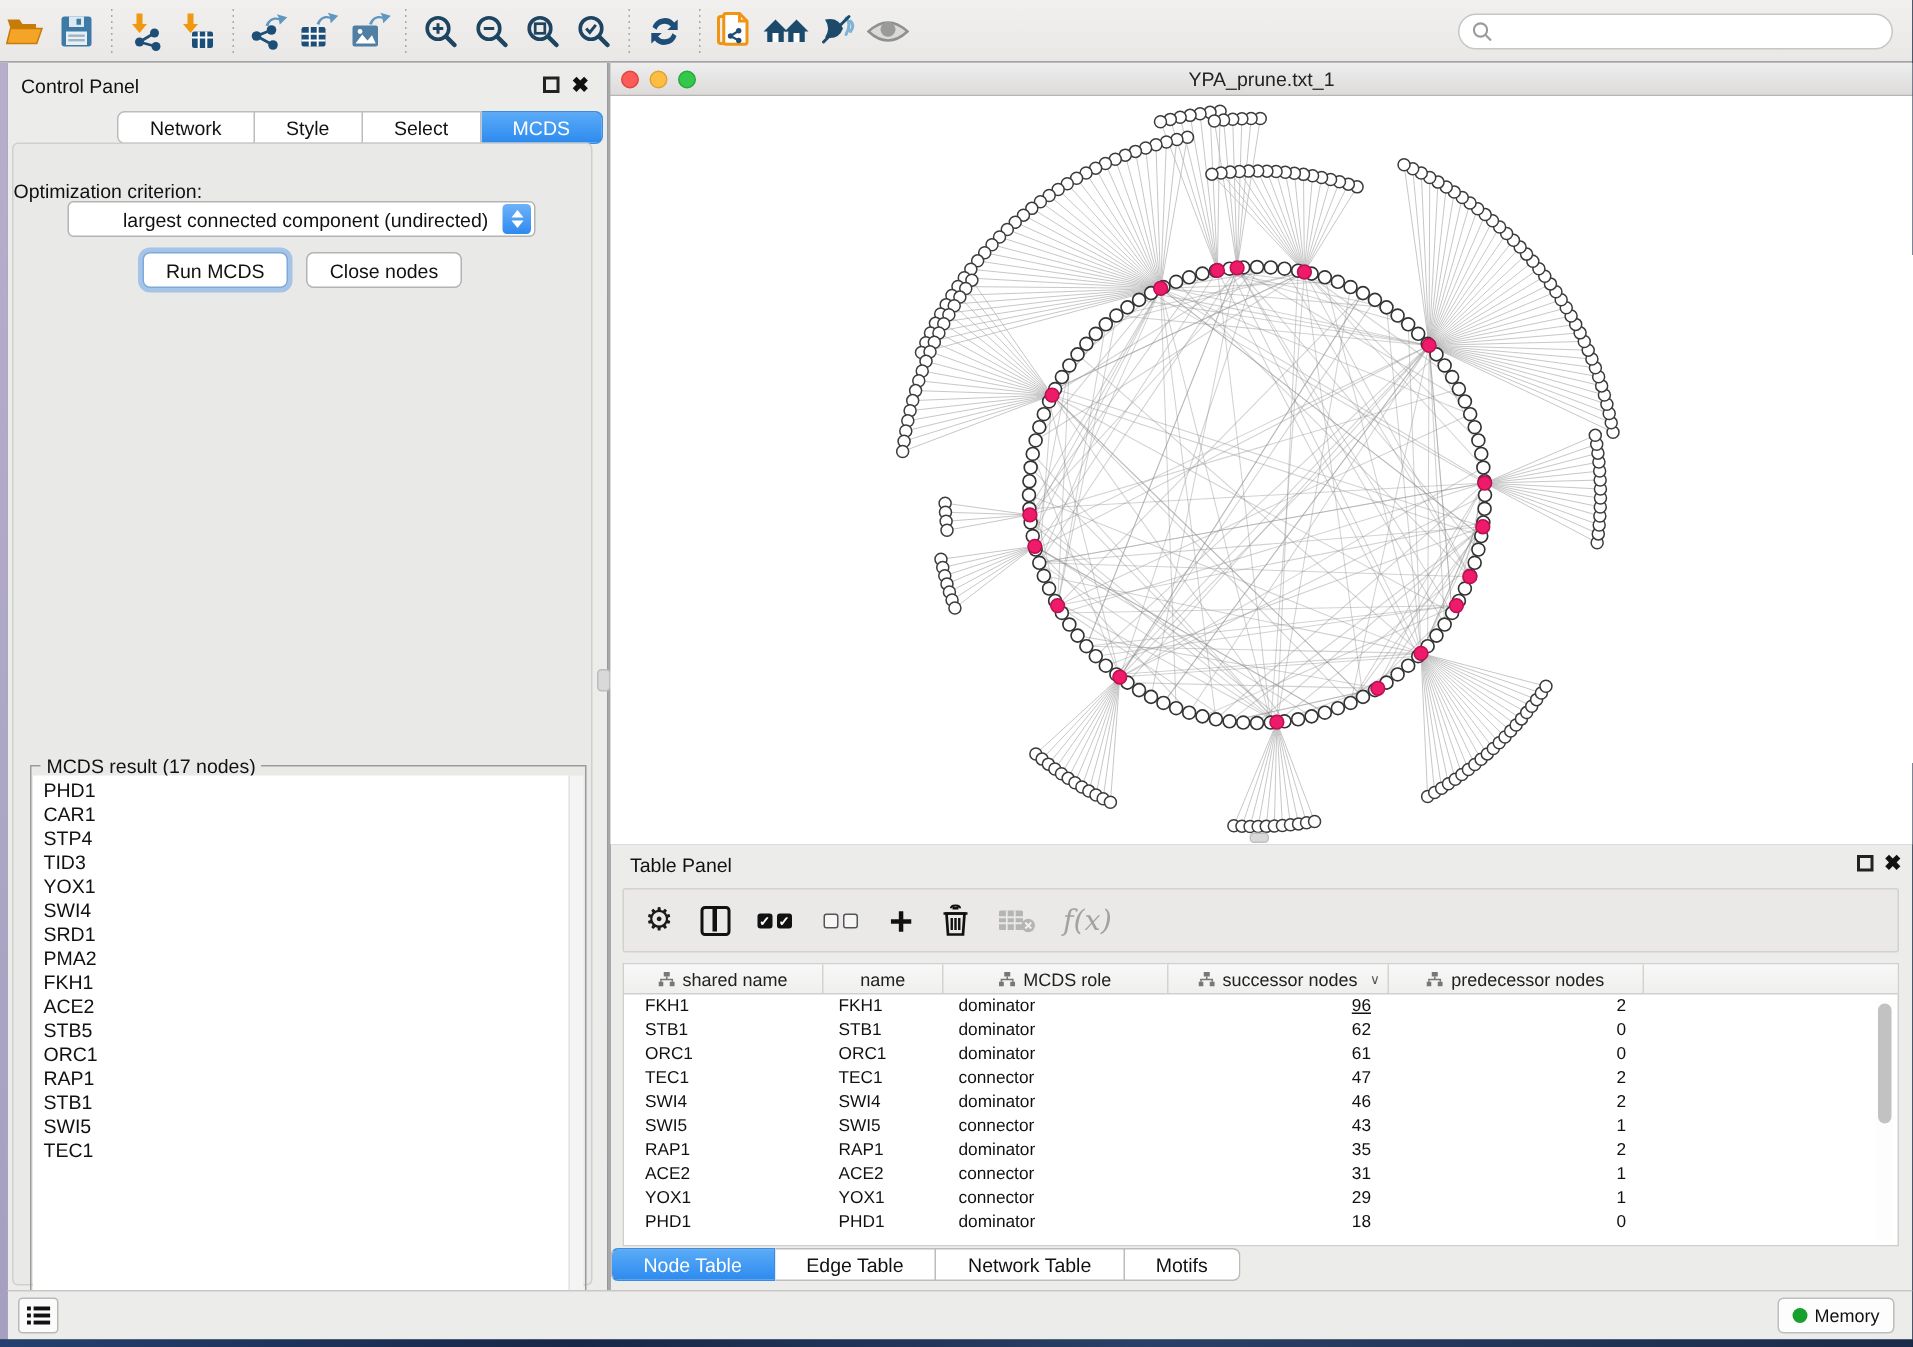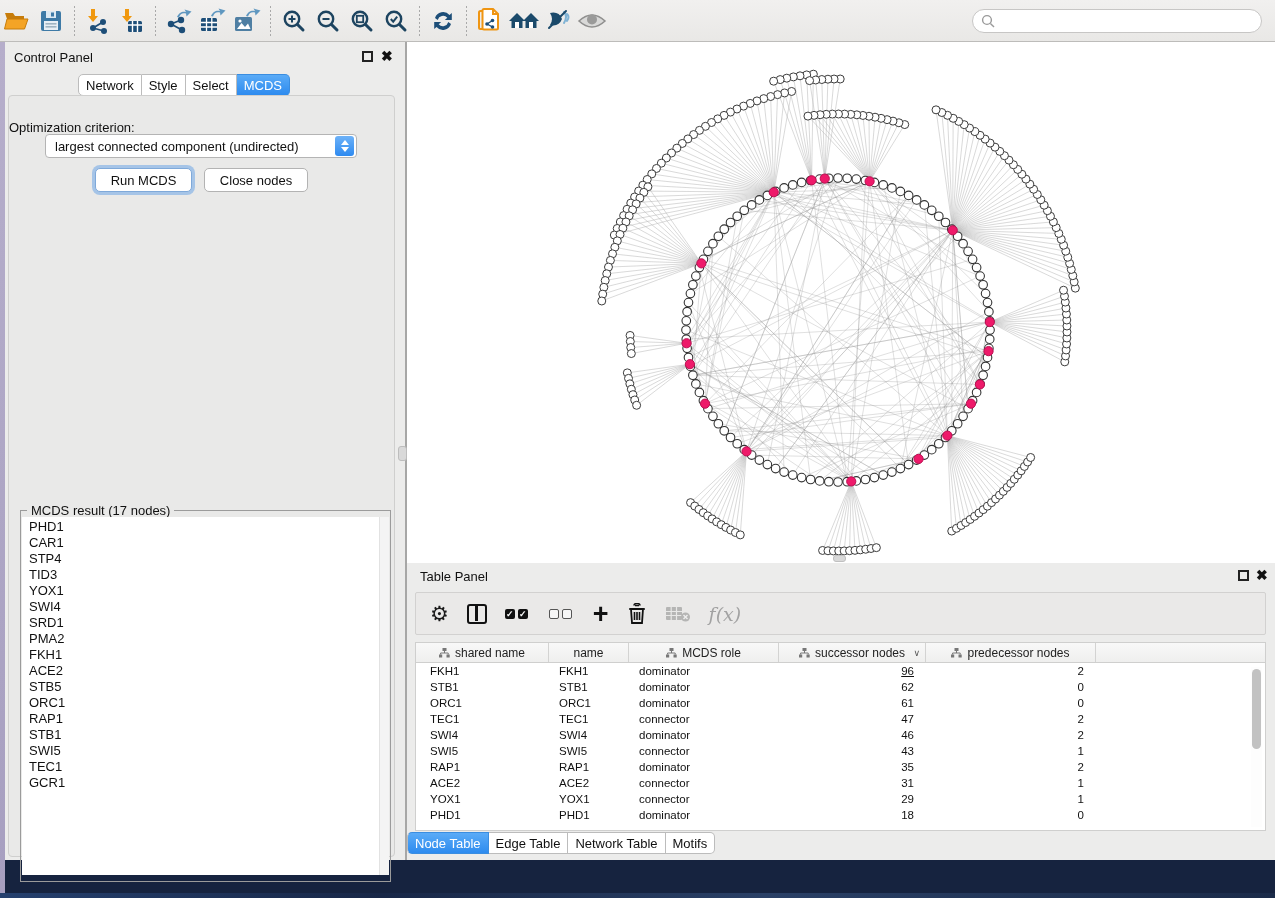--- a/index.html
+++ b/index.html
@@ -24,30 +24,30 @@
   #left-strip { left:0; top:42px; width:5px; height:851px; background:linear-gradient(#b6aecb,#a79fc0); }
   #bottom-strip { left:0; top:893px; width:1275px; height:5px;
                   background:linear-gradient(90deg,#25406e,#182747 30%,#2a4066 60%,#1b2b49); }
 
   
   #control-panel { left:5px; top:42px; width:400px; height:818px; background:#ececeb; }
   #cp-title { position:absolute; left:9px; top:8px; font-size:13px; color:#111; }
   .panel-float-icon { width:11px; height:11px; border:2px solid #222; display:inline-block; }
   .panel-close-icon { font-size:14px; font-weight:bold; color:#111; line-height:11px; }
   #cp-tabs { position:absolute; left:73px; top:32px; display:flex; }
-  .seg { height:22px; padding:0 7px; background:#fff; border:1px solid #bcbcbc; border-left:none;
+  .seg { height:22px; padding:0 21px; background:#fff; border:1px solid #bcbcbc; border-left:none;
          font-size:13px; color:#111; display:flex; align-items:center; }
   .seg:first-child { border-left:1px solid #bcbcbc; border-radius:5px 0 0 5px; }
   .seg:last-child { border-radius:0 5px 5px 0; }
   .seg-active { background:linear-gradient(#5aabf7,#2d8bef); color:#fff; border-color:#3a8de0; }
   #cp-box { position:absolute; left:3px; top:53px; width:387px; height:762px;
             background:#e9e9e8; border:1px solid #cfcfce; border-radius:4px; }
   #opt-label { position:absolute; left:0; top:24px; width:100%; text-align:left; font-size:13px; color:#111; }
   #criterion { position:absolute; left:36px; top:38px; width:312px; height:24px; background:#fff;
-               border:1px solid #b4b4b4; border-radius:4px; display:flex; align-items:center; }
+               border:1px solid #b4b4b4; border-radius:4px; display:flex; align-items:center;padding-left:27px; }
   #criterion .val { flex:1; font-size:13px; padding-left:9px; color:#111; white-space:nowrap; }
   #criterion .stepper { width:19px; height:20px; margin-right:2px; border-radius:3px;
                background:linear-gradient(#6db2f8,#2e8af0); display:flex; flex-direction:column;
                align-items:center; justify-content:center; gap:2px; }
   .tri-up { width:0; height:0; border-left:4px solid transparent; border-right:4px solid transparent; border-bottom:5px solid #fff; }
   .tri-down { width:0; height:0; border-left:4px solid transparent; border-right:4px solid transparent; border-top:5px solid #fff; }
   .mac-btn { position:absolute; top:72px; height:24px; background:#fff; border:1px solid #b3b3b3;
              border-radius:5px; font-size:13px; color:#111; display:flex; align-items:center; justify-content:center; }
   #run-btn { left:86px; width:97px; border-color:#7fa9d9; box-shadow:0 0 0 3px rgba(110,165,230,.55); }
   #closepanel-btn { left:195px; width:104px; }
@@ -295,31 +295,36 @@
             <div class="mcds-item">SRD1</div>
             <div class="mcds-item">PMA2</div>
             <div class="mcds-item">FKH1</div>
             <div class="mcds-item">ACE2</div>
             <div class="mcds-item">STB5</div>
             <div class="mcds-item">ORC1</div>
             <div class="mcds-item">RAP1</div>
             <div class="mcds-item">STB1</div>
             <div class="mcds-item">SWI5</div>
             <div class="mcds-item">TEC1</div>
-            <div class="mcds-item">GCR1</div>
           </div>
         <div id="mcds-scroll"></div>
       </div>
     </div>
   </div>
 
   <div id="v-split" class="abs"></div>
   <div id="v-split-handle" class="abs"></div>
 
   <div id="net-panel" class="abs">
+    <div id="net-titlebar">
+      <span class="tl" style="background:#fc5b57; border:1px solid #e0443e;"></span>
+      <span class="tl" style="background:#fdbe41; border:1px solid #dfa231;"></span>
+      <span class="tl" style="background:#34c84a; border:1px solid #25a93a;"></span>
+      <span id="net-title">YPA_prune.txt_1</span>
+    </div>
     <svg id="net-canvas" viewBox="0 0 868 499">
         <line x1="366.7620242154137" y1="128.24121637042919" x2="582.7226842419443" y2="256.82246839181255" class="chord"></line>
         <line x1="366.7620242154137" y1="128.24121637042919" x2="573.122468888183" y2="212.10005716953458" class="chord"></line>
         <line x1="366.7620242154137" y1="128.24121637042919" x2="580.5102258559658" y2="293.3987657477137" class="chord"></line>
         <line x1="366.7620242154137" y1="128.24121637042919" x2="377.1000571695345" y2="408.12246888818305" class="chord"></line>
         <line x1="366.7620242154137" y1="128.24121637042919" x2="280.1082511370958" y2="284.32157539880905" class="chord"></line>
         <line x1="366.7620242154137" y1="128.24121637042919" x2="305.90645238416425" y2="179.6541584968643" class="chord"></line>
         <line x1="366.7620242154137" y1="128.24121637042919" x2="283.4168437512401" y2="229.62401902829123" class="chord"></line>
         <line x1="366.7620242154137" y1="128.24121637042919" x2="449.3215753988091" y2="115.1082511370958" class="chord"></line>
         <line x1="366.7620242154137" y1="128.24121637042919" x2="285.88242829070106" y2="311.2204641859908" class="chord"></line>
@@ -1158,15 +1163,31 @@
     </div>
 
     <div id="tp-tabs">
         <div class="seg seg-active">Node Table</div>
         <div class="seg">Edge Table</div>
         <div class="seg">Network Table</div>
         <div class="seg">Motifs</div>
       </div>
   </div>
 
+  <div id="status-bar" class="abs">
+    <div id="list-btn">
+      <svg width="16" height="14" viewBox="0 0 16 14">
+        <rect x="0" y="1" width="2.6" height="2.6" fill="#111"></rect>
+          <rect x="4.4" y="1" width="11" height="2.6" fill="#111"></rect>
+        <rect x="0" y="5.7" width="2.6" height="2.6" fill="#111"></rect>
+          <rect x="4.4" y="5.7" width="11" height="2.6" fill="#111"></rect>
+        <rect x="0" y="10.4" width="2.6" height="2.6" fill="#111"></rect>
+          <rect x="4.4" y="10.4" width="11" height="2.6" fill="#111"></rect>
+      </svg>
+    </div>
+    <div id="memory-btn">
+      <span id="memory-dot"></span>
+      <span>Memory</span>
+    </div>
+  </div>
 
   <div id="bottom-strip" class="abs"></div>
 </div>
 
 </body></html>

